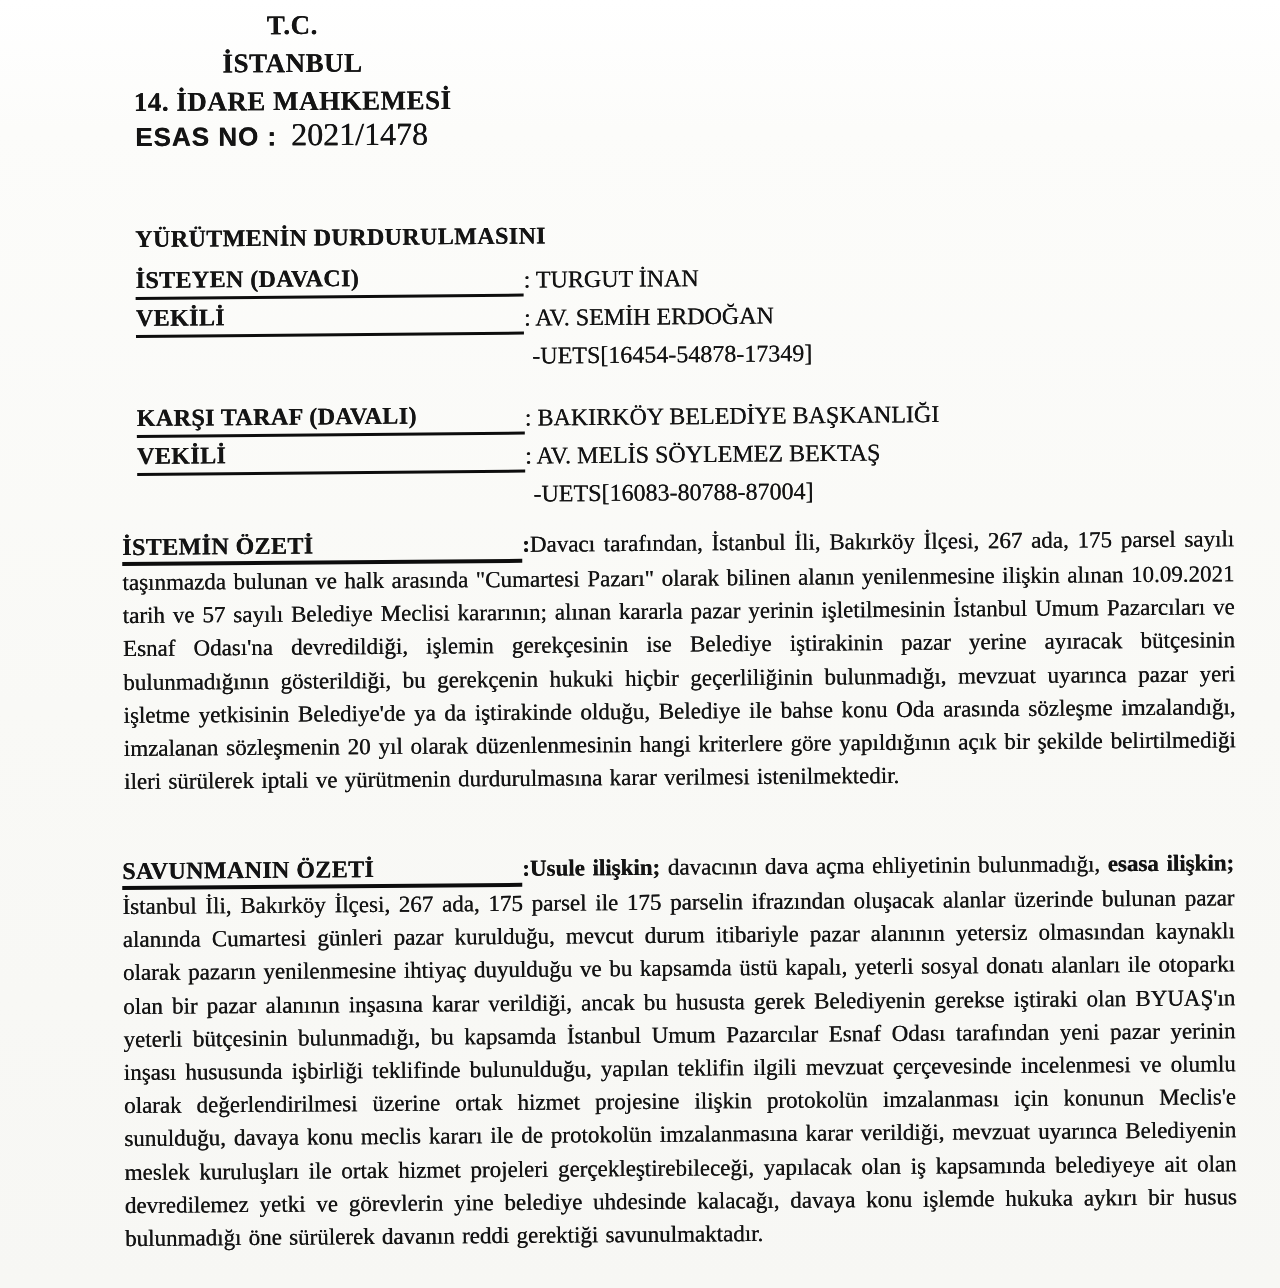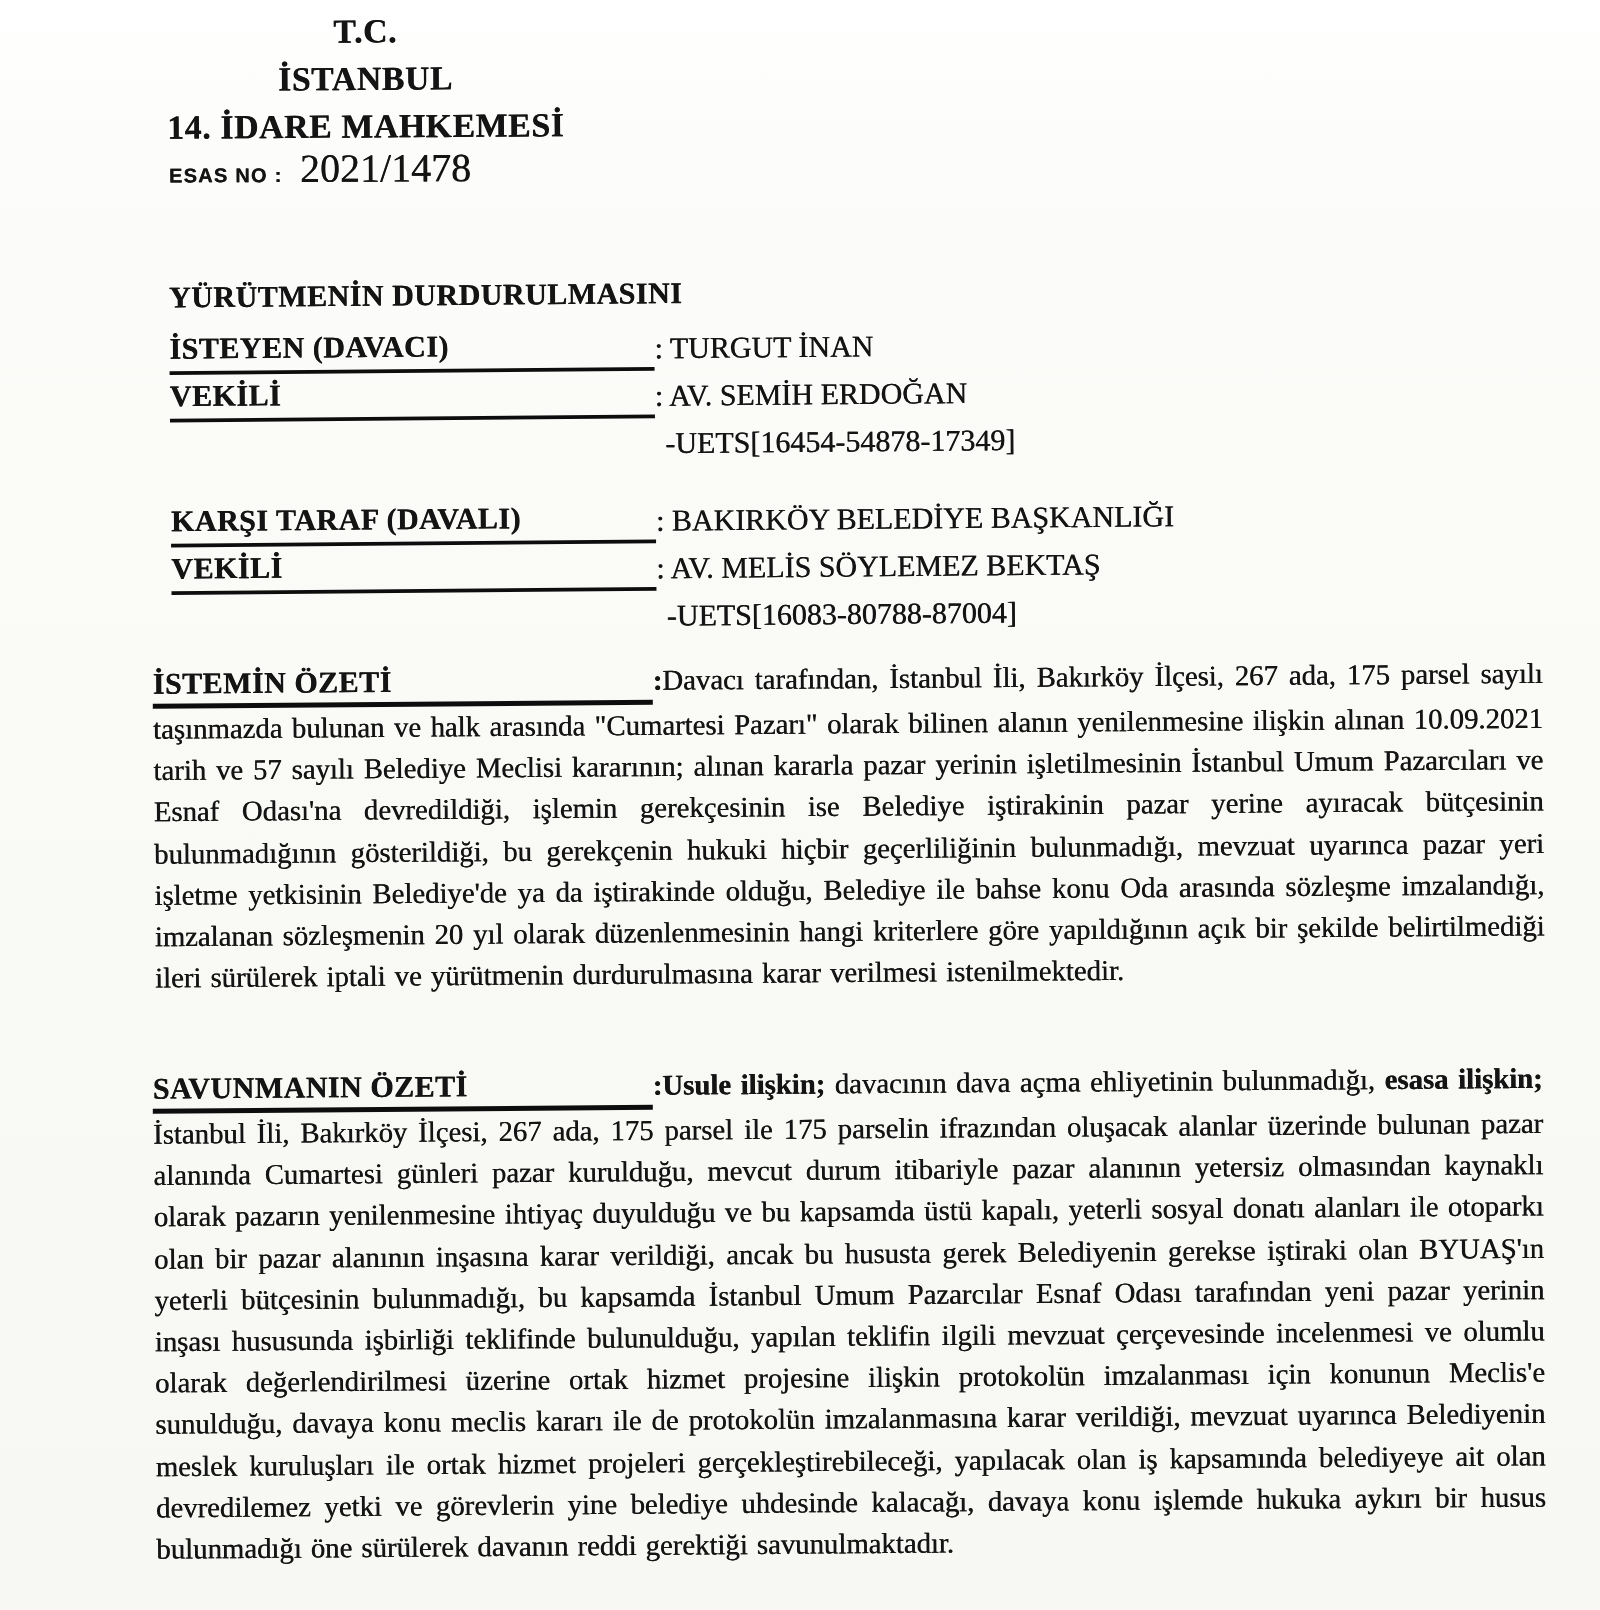--- a/index.html
+++ b/index.html
@@ -22,21 +22,21 @@
     transform: rotate(-0.35deg); transform-origin: 50% 0;
     letter-spacing: 0.5px;
   }
   .case-row {
     position: absolute; left: 135px; top: 117px;
     transform: rotate(-0.25deg); transform-origin: 0 0;
     white-space: nowrap;
   }
   .case-label {
     font-family: "Liberation Sans", "DejaVu Sans", sans-serif;
-    font-weight: 700; font-size: 16px; letter-spacing: 1px;
+    font-weight: 700; font-size: 26px; letter-spacing: 1px;
   }
   .case-value { font-size: 32px; padding-left: 14px; }
 
   
   .parties {
     position: absolute; left: 135px; top: 224px; width: 1100px;
     transform: rotate(-0.5deg); transform-origin: 0 0;
   }
   .party-heading {
     font-weight: 700; font-size: 24px; line-height: 30px;

